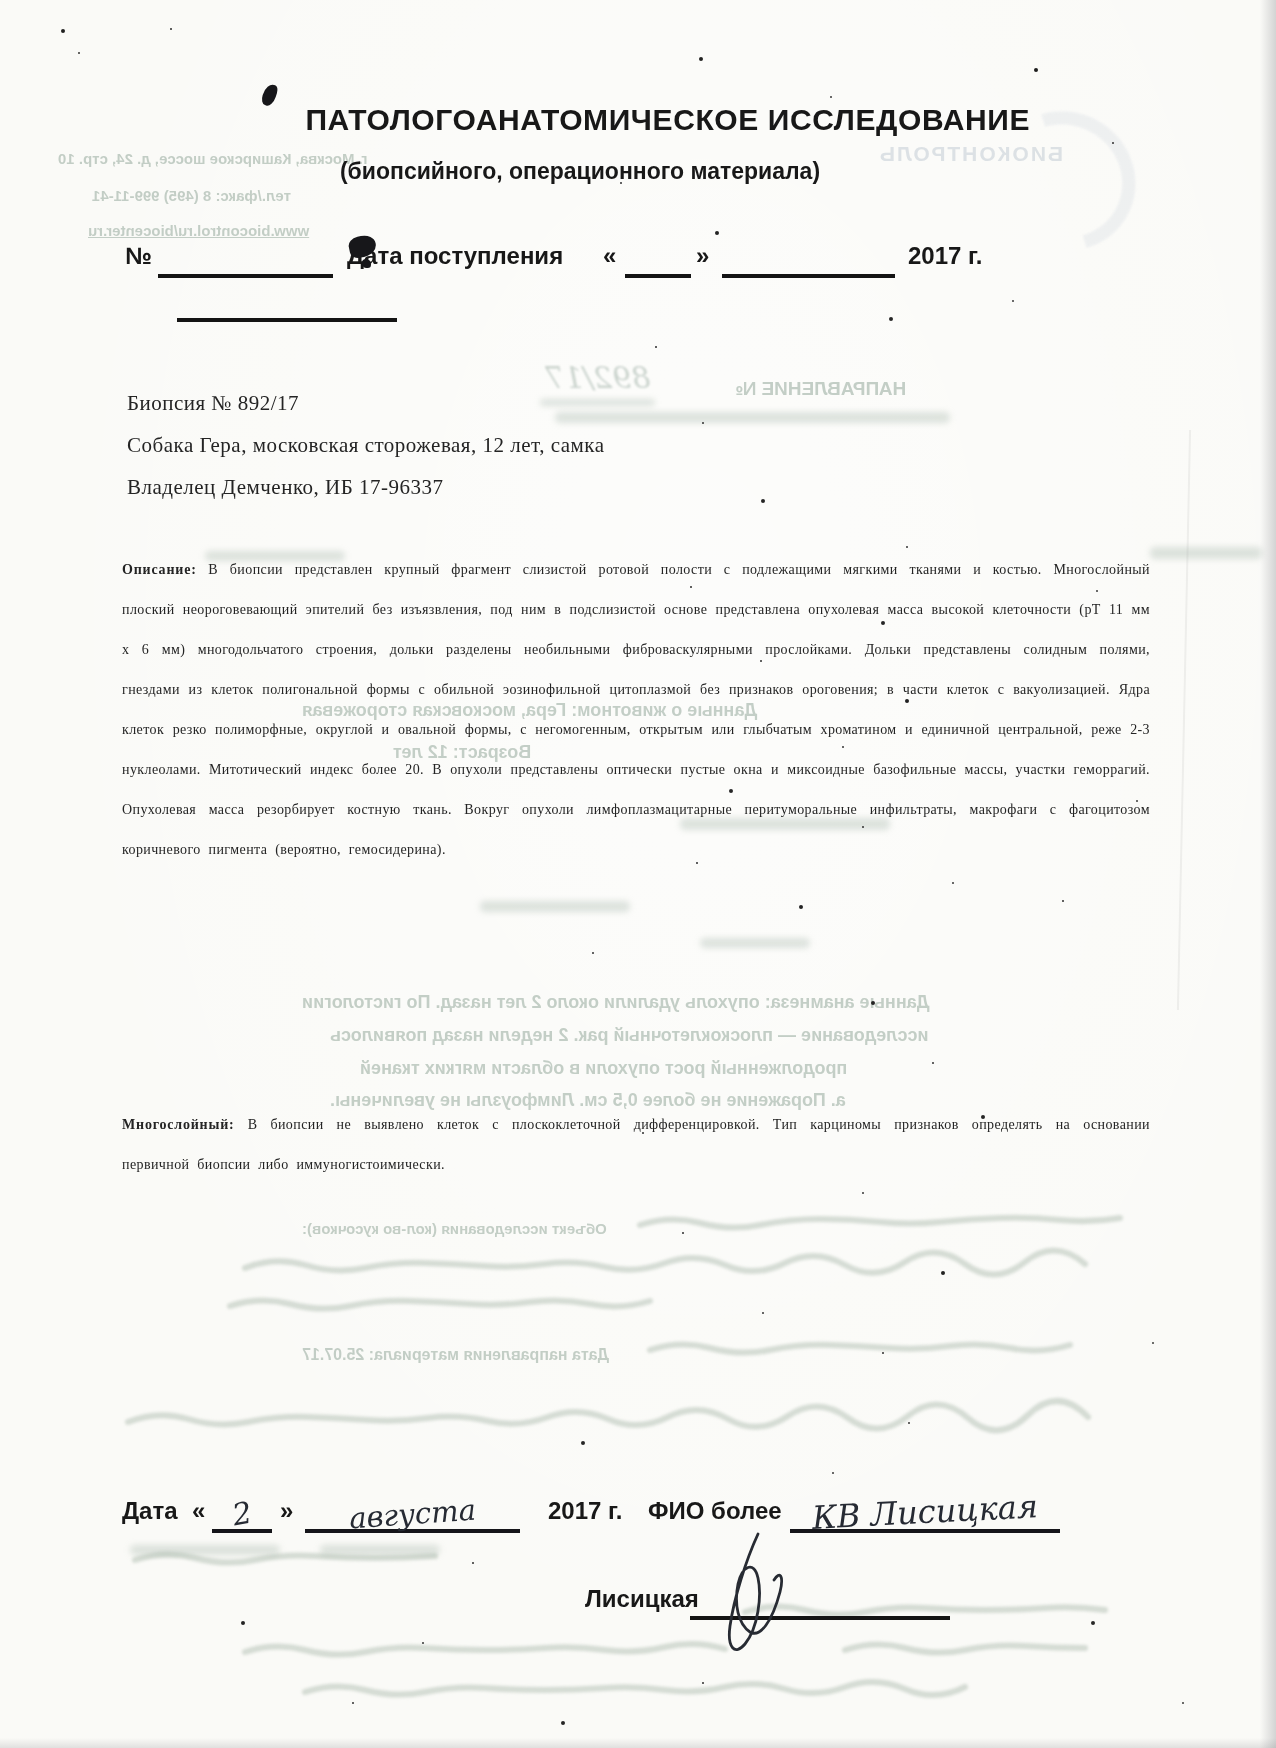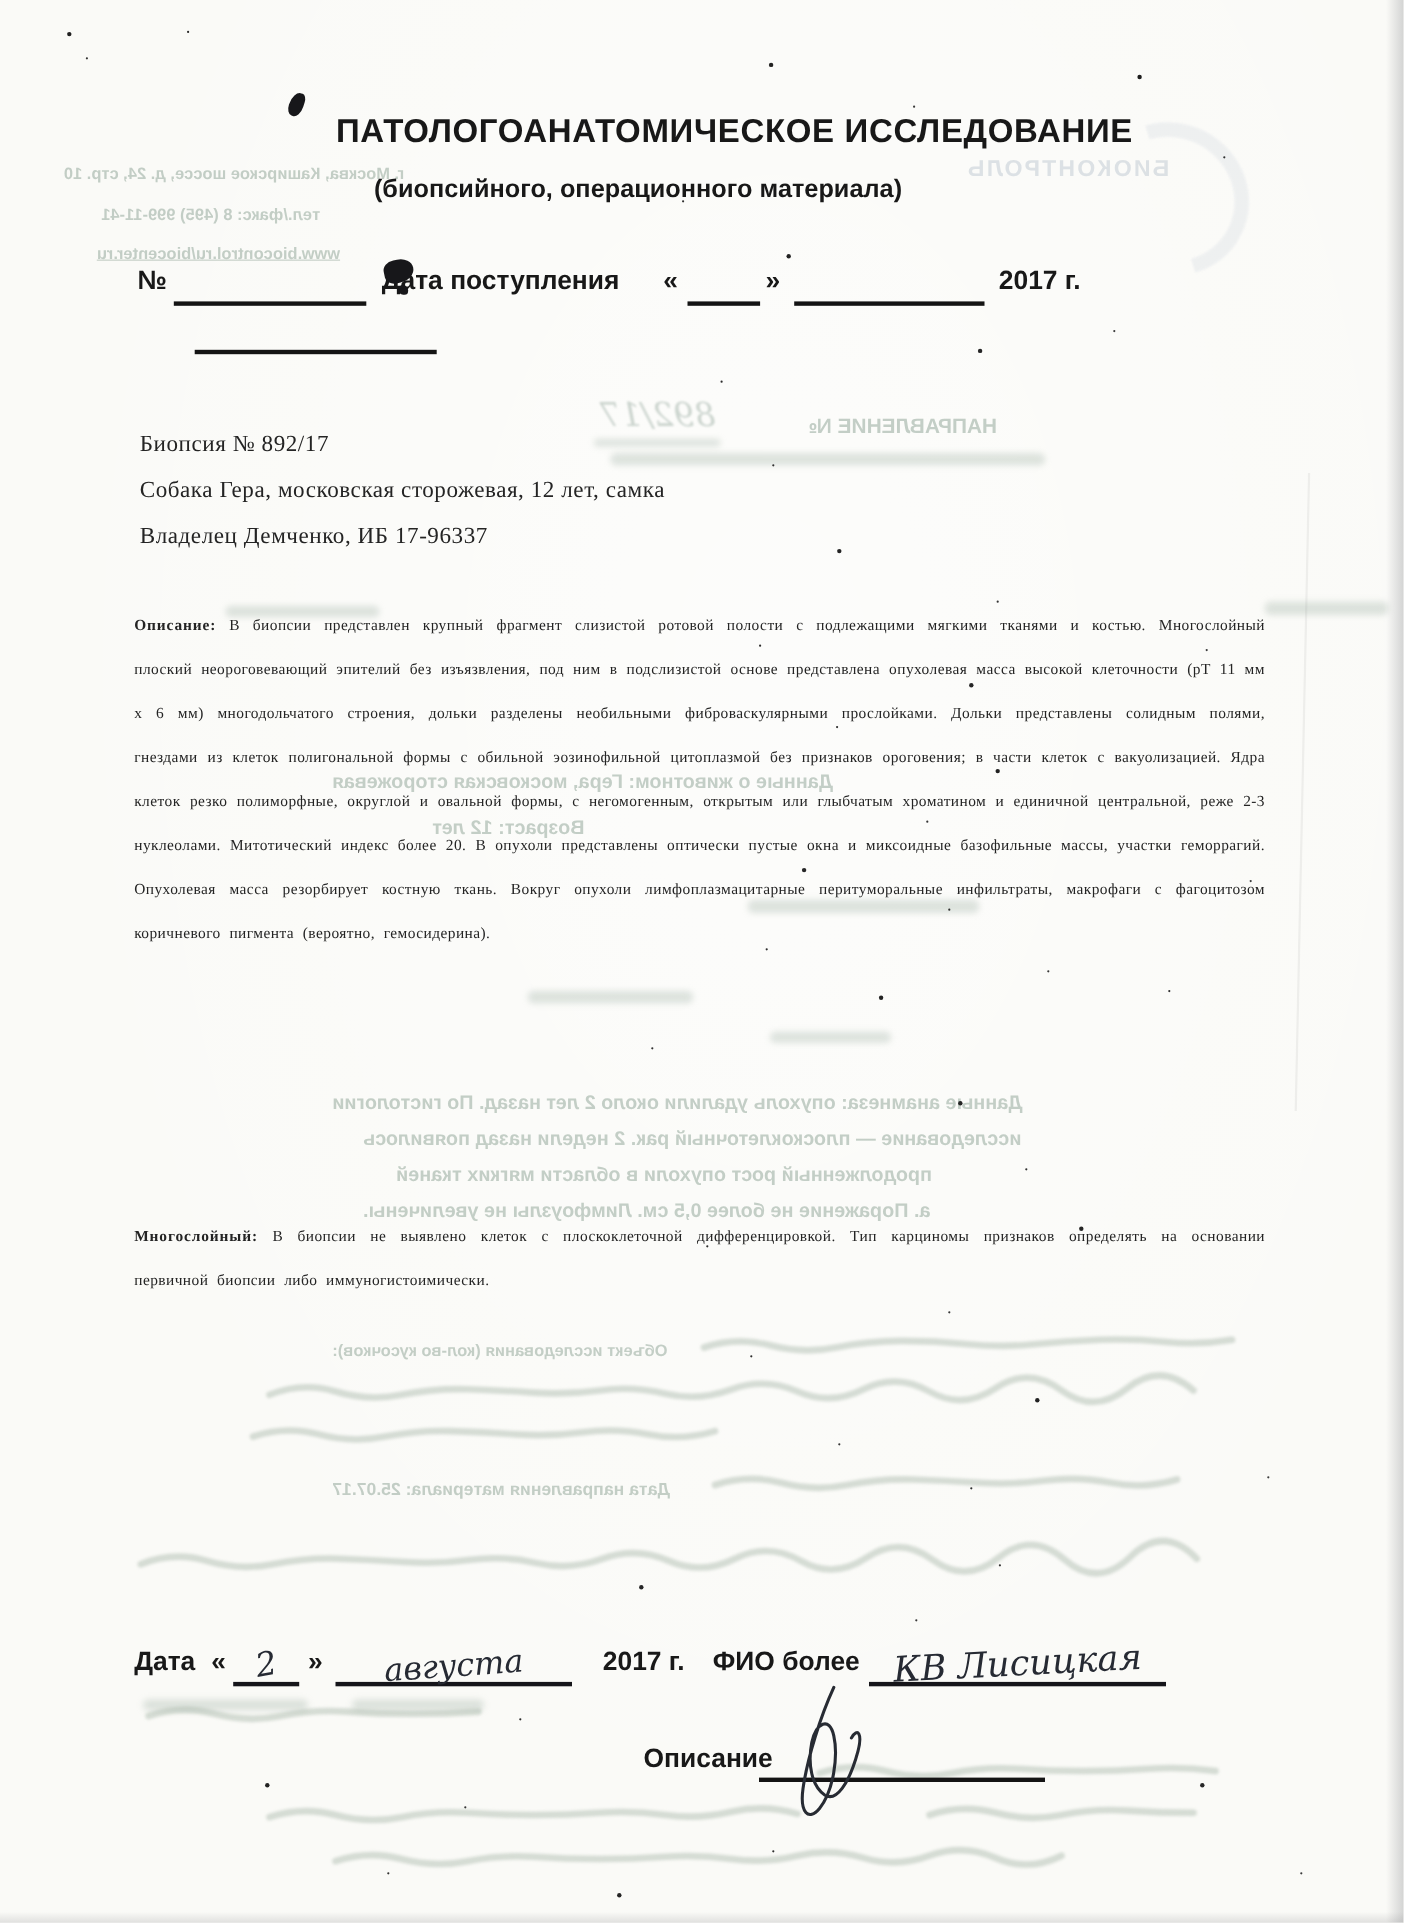--- a/index.html
+++ b/index.html
@@ -144,21 +144,21 @@
   <div class="form-sans" style="left:280px;top:1497px;font-size:24px;">»</div>
   <div class="uw" style="left:305px;top:1496px;width:215px;height:33px;">
     <span class="hand" style="font-size:29px;transform:rotate(-4deg);">августа</span>
   </div>
   <div class="form-sans" style="left:548px;top:1497px;font-size:24px;">2017 г.</div>
   <div class="form-sans" style="left:648px;top:1497px;font-size:24px;">ФИО более</div>
   <div class="uw" style="left:790px;top:1485px;width:270px;height:44px;">
     <span class="hand" style="font-size:32px;transform:rotate(-3deg);">КВ Лисицкая</span>
   </div>
 
-  <div class="form-sans" style="left:585px;top:1585px;font-size:24px;">Описание</div>
+  <div class="form-sans" style="left:585px;top:1585px;font-size:24px;">Лисицкая</div>
   <div class="u" style="left:690px;top:1616px;width:260px;"></div>
   <svg class="sig-svg" style="left:700px;top:1528px;" width="110" height="130" viewBox="0 0 110 130">
     <path d="M58,6 C46,32 34,70 30,98 C27,120 35,128 45,116 C58,100 62,68 58,50 C54,32 42,38 38,56 C34,76 38,96 50,104 C60,110 72,94 80,64 C84,48 80,42 74,52" fill="none" stroke="#272b33" stroke-width="2.8" stroke-linecap="round"></path>
   </svg>
 
   <div class="blob blob1"></div>
   <div class="blob blob2"></div>
   <div class="blob blob3"></div>
   <div class="speck"></div>
   <div class="crease"></div>

